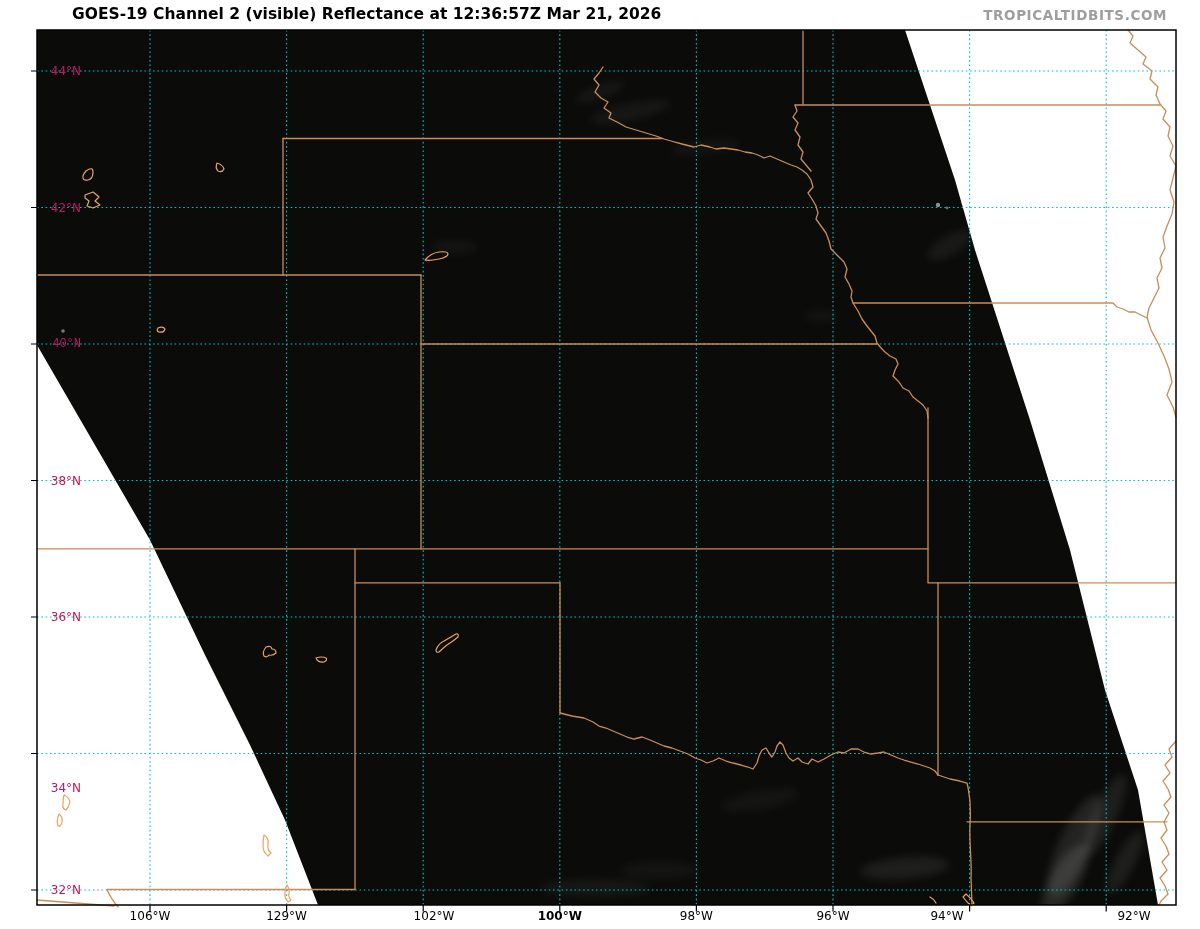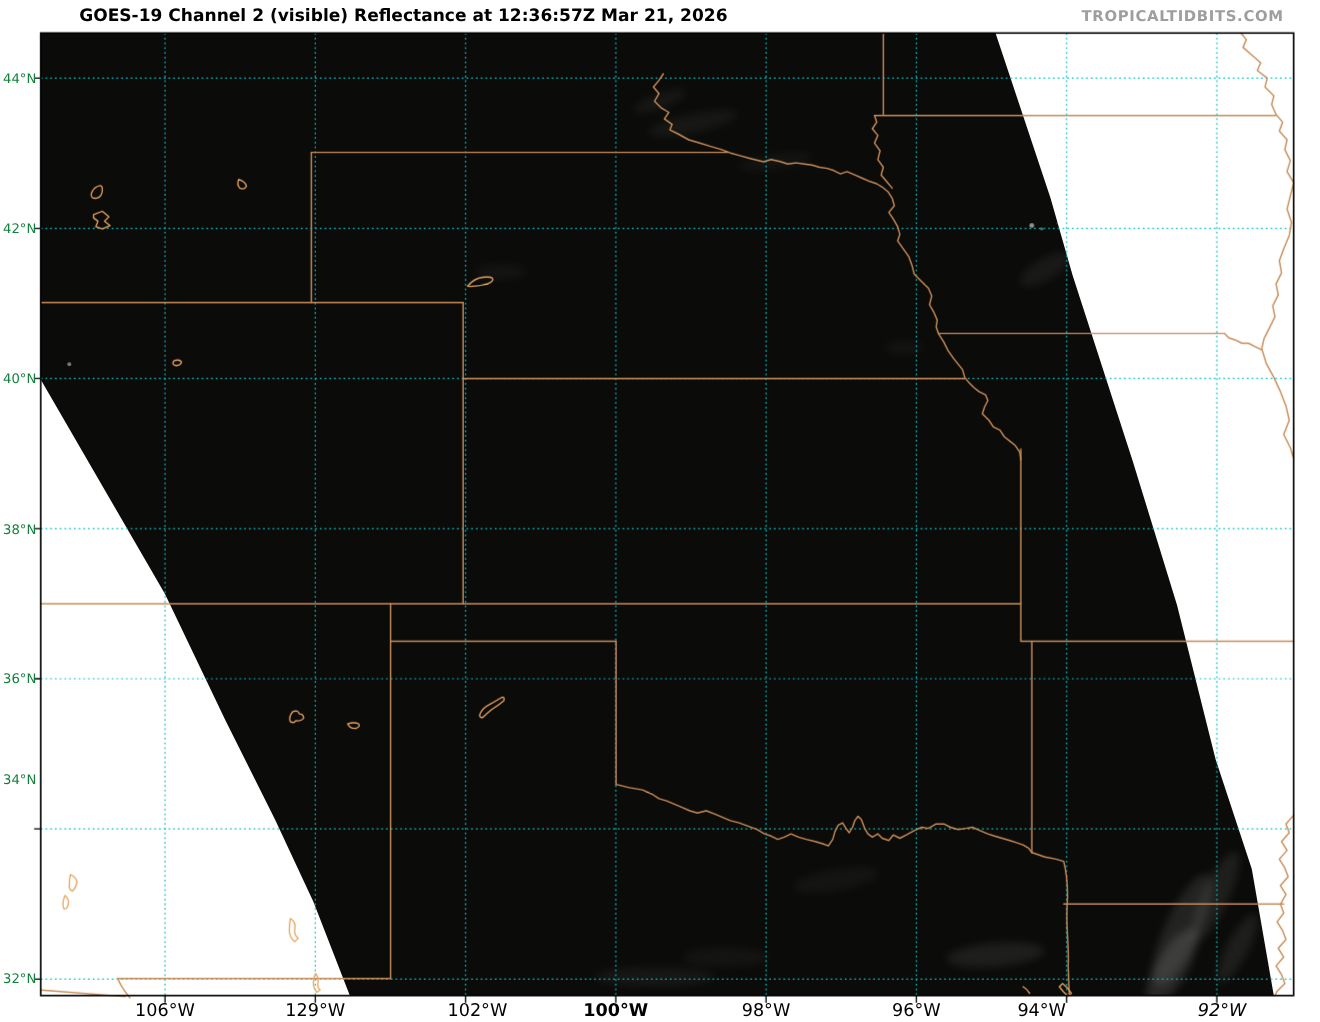--- a/index.html
+++ b/index.html
@@ -11,25 +11,25 @@
     position:absolute;left:40px;top:5px;font-size:15.5px;font-weight:bold;color:#000;
     white-space:nowrap;
     margin-left:32px;
   }
   .watermark{
     position:absolute;right:33px;top:7px;font-size:13.5px;font-weight:bold;
     color:var(--watermark,#9e9e9e);letter-spacing:0.6px;white-space:nowrap;
   }
   #mapsvg{position:absolute;left:0;top:0;}
   .lat-label{
-    position:absolute;left:0;width:33px;text-align:right;font-size:12px;color:#15803d;
-    line-height:16px;white-space:nowrap;
+    position:absolute;left:0;width:33px;text-align:right;font-size:12px;color:#be185d;
+    line-height:16px;white-space:nowrap;padding-left:48px;
   }
   .lon-label{
-    position:absolute;width:64px;text-align:center;font-size:16px;color:#000;
+    position:absolute;width:64px;text-align:center;font-size:12px;color:#000;
     top:909px;white-space:nowrap;
   }
   .grid{stroke:var(--gridline,#00c3c3);stroke-width:1.1;fill:none;stroke-dasharray:1.6 2.7;}
   .border{stroke:var(--state_border,#c98d58);stroke-width:1.3;fill:none;stroke-linejoin:round;stroke-linecap:round;}
   .lake{stroke:var(--water,#e8a55f);stroke-width:1.2;fill:none;stroke-linejoin:round;stroke-linecap:round;}
   .frame{stroke:#000;stroke-width:1.5;fill:none;}
   .tick{stroke:#000;stroke-width:1.2;}
 </style>
 </head>
 <body style="--gridline: #00c3c3; --state_border: #c98d58; --water: #e8a55f; --scan_fill: #0b0b0a; --off_scan: #ffffff; --watermark: #9e9e9e; --frame: #000000;">
@@ -157,28 +157,28 @@
   </g>
   <g class="tick">
     <path d="M31,71 H37 M31,207.5 H37 M31,344 H37 M31,480.5 H37 M31,617 H37 M31,753.5 H37 M31,890 H37"></path>
     <path d="M150,905 V911.5 M286.6,905 V911.5 M423.2,905 V911.5 M559.8,905 V911.5 M696.4,905 V911.5 M833,905 V911.5 M969.6,905 V911.5 M1106.2,905 V911.5"></path>
   </g>
 </svg>
 
 <div>
     <div class="lat-label" style="top: 63px;">44°N</div>
     <div class="lat-label" style="top: 199.5px;">42°N</div>
-    <div class="lat-label" style="top: 336px;">40°N</div>
+    <div class="lat-label" style="top: 336px; font-family: Liberation Mono, monospace;">40°N</div>
     <div class="lat-label" style="top: 472.5px;">38°N</div>
     <div class="lat-label" style="top: 609px;">36°N</div>
-    <div class="lat-label" style="top: 701px;">34°N</div>
+    <div class="lat-label" style="top: 780px;">34°N</div>
     <div class="lat-label" style="top: 882px;">32°N</div>
   </div>
 <div>
     <div class="lon-label" style="left: 118px;">106°W</div>
     <div class="lon-label" style="left: 254.6px;">129°W</div>
     <div class="lon-label" style="left: 402px;">102°W</div>
     <div class="lon-label" style="left: 527.8px; font-weight: bold;">100°W</div>
     <div class="lon-label" style="left: 664.4px;">98°W</div>
     <div class="lon-label" style="left: 801px;">96°W</div>
     <div class="lon-label" style="left: 915px;">94°W</div>
-    <div class="lon-label" style="left: 1079px; font-style: italic;">92°W</div>
+    <div class="lon-label" style="left: 1102px;">92°W</div>
   </div>
 
 </body></html>

